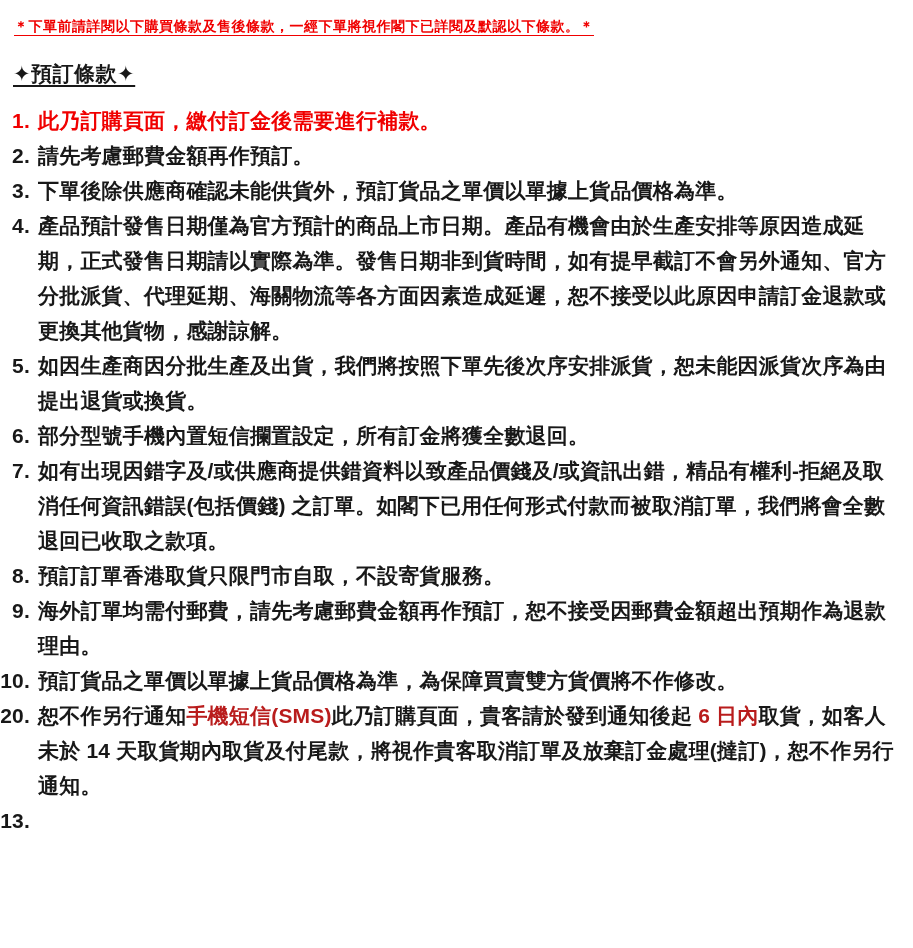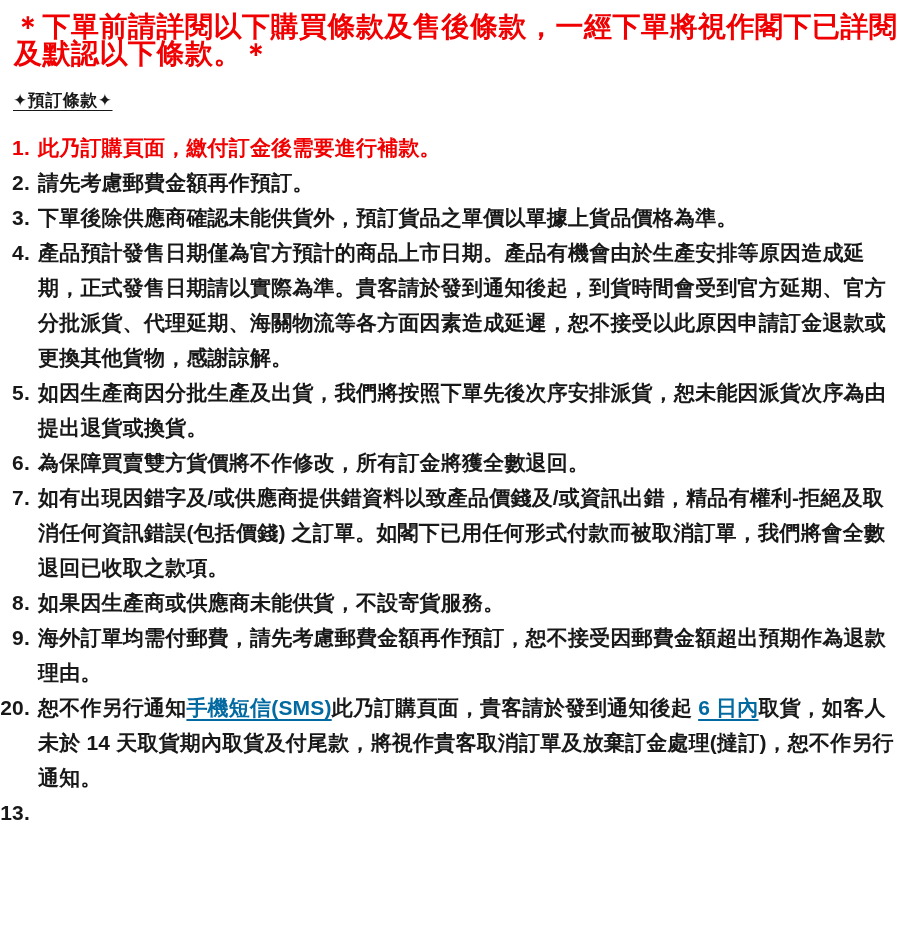--- a/index.html
+++ b/index.html
@@ -11,29 +11,30 @@
     width: 913px;
     height: 948px;
     overflow: hidden;
     font-family: "Liberation Sans", "DejaVu Sans", sans-serif;
     font-weight: 700;
     color: #181818;
     box-sizing: border-box;
   }
   .notice-header {
     color: #f00000;
-    font-size: 28px;
+    font-size: 14px;
     line-height: 27px;
+    text-decoration: underline;
     text-underline-offset: 4px;
     padding: 13px 6px 0 14px;
     letter-spacing: 0.5px;
   }
   .section-title {
     color: #181818;
-    font-size: 17px;
+    font-size: 21px;
     line-height: 26px;
     text-decoration: underline;
     text-underline-offset: 4px;
     margin: 21px 0 0 13px;
     letter-spacing: 0.5px;
   }
   ol.terms-list {
     list-style: none;
     margin: 16px 0 0 0;
     padding: 0;
@@ -53,22 +54,21 @@
   }
   .term-content {
     flex: 1 1 auto;
     padding-left: 8px;
     padding-right: 15px;
   }
   li.red-item, li.red-item .term-num, li.red-item .term-content {
     color: #f00000;
   }
   .seg-red-underline {
-    color: #0369a1;
-    text-decoration: underline;
+    color: #b91c1c;
     text-underline-offset: 4px;
   }
 </style>
 </head>
 <body>
 
 <div class="notice-header">＊下單前請詳閱以下購買條款及售後條款，一經下單將視作閣下已詳閱及默認以下條款。＊</div>
 
 <div class="section-title">✦預訂條款✦</div>
 
@@ -80,41 +80,45 @@
     <li>
       <span class="term-num">2.</span>
       <span class="term-content"><span>請先考慮郵費金額再作預訂。</span></span>
     </li>
     <li>
       <span class="term-num">3.</span>
       <span class="term-content"><span>下單後除供應商確認未能供貨外，預訂貨品之單價以單據上貨品價格為準。</span></span>
     </li>
     <li>
       <span class="term-num">4.</span>
-      <span class="term-content"><span>產品預計發售日期僅為官方預計的商品上市日期。產品有機會由於生產安排等原因造成延期，正式發售日期請以實際為準。貴客請於發到通知後起，到貨時間會受到官方延期、官方分批派貨、代理延期、海關物流等各方面因素造成延遲，恕不接受以此原因申請訂金退款或更換其他貨物，感謝諒解。</span></span>
+      <span class="term-content"><span>產品預計發售日期僅為官方預計的商品上市日期。產品有機會由於生產安排等原因造成延期，正式發售日期請以實際為準。發售日期非到貨時間，如有提早截訂不會另外通知、官方分批派貨、代理延期、海關物流等各方面因素造成延遲，恕不接受以此原因申請訂金退款或更換其他貨物，感謝諒解。</span></span>
     </li>
     <li>
       <span class="term-num">5.</span>
       <span class="term-content"><span>如因生產商因分批生產及出貨，我們將按照下單先後次序安排派貨，恕未能因派貨次序為由提出退貨或換貨。</span></span>
     </li>
     <li>
       <span class="term-num">6.</span>
-      <span class="term-content"><span>為保障買賣雙方貨價將不作修改，所有訂金將獲全數退回。</span></span>
+      <span class="term-content"><span>部分型號手機內置短信攔置設定，所有訂金將獲全數退回。</span></span>
     </li>
     <li>
       <span class="term-num">7.</span>
       <span class="term-content"><span>如有出現因錯字及/或供應商提供錯資料以致產品價錢及/或資訊出錯，精品有權利-拒絕及取消任何資訊錯誤(包括價錢) 之訂單。如閣下已用任何形式付款而被取消訂單，我們將會全數退回已收取之款項。</span></span>
     </li>
     <li>
       <span class="term-num">8.</span>
-      <span class="term-content"><span>如果因生產商或供應商未能供貨，不設寄貨服務。</span></span>
+      <span class="term-content"><span>預訂訂單香港取貨只限門市自取，不設寄貨服務。</span></span>
     </li>
     <li>
       <span class="term-num">9.</span>
       <span class="term-content"><span>海外訂單均需付郵費，請先考慮郵費金額再作預訂，恕不接受因郵費金額超出預期作為退款理由。</span></span>
+    </li>
+    <li>
+      <span class="term-num">10.</span>
+      <span class="term-content"><span>預訂貨品之單價以單據上貨品價格為準，為保障買賣雙方貨價將不作修改。</span></span>
     </li>
     <li>
       <span class="term-num">20.</span>
       <span class="term-content"><span>恕不作另行通知</span><span class="seg-red-underline">手機短信(SMS)</span><span>此乃訂購頁面，貴客請於發到通知後起 </span><span class="seg-red-underline">6 日內</span><span>取貨，如客人未於 14 天取貨期內取貨及付尾款，將視作貴客取消訂單及放棄訂金處理(撻訂)，恕不作另行通知。</span></span>
     </li>
     <li>
       <span class="term-num">13.</span>
       <span class="term-content"></span>
     </li>
   </ol>

